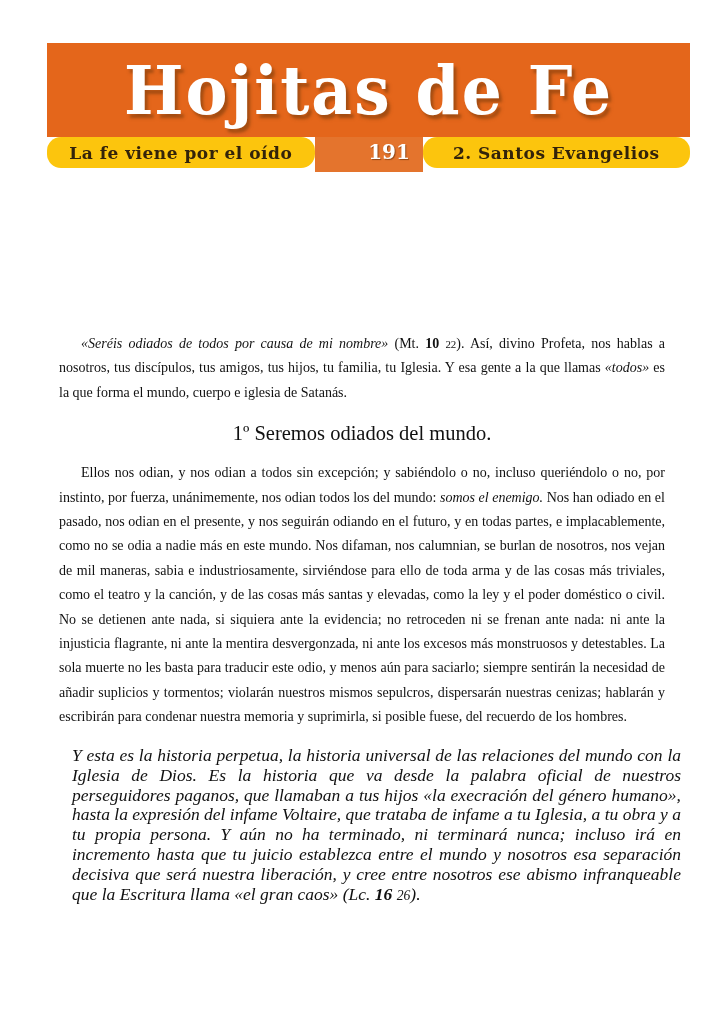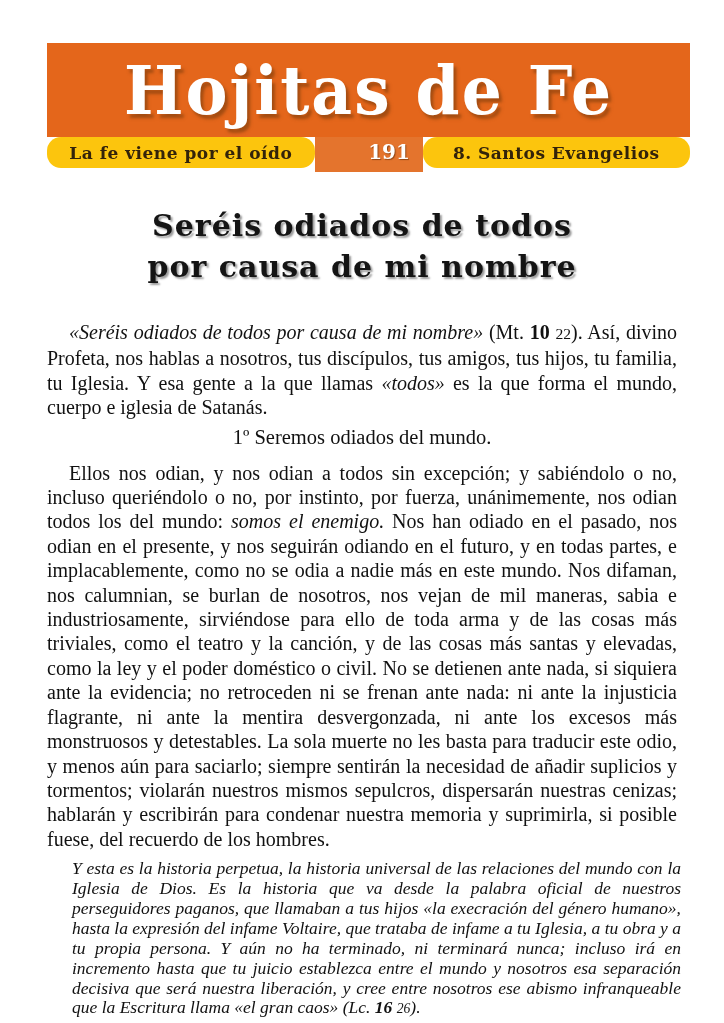--- a/index.html
+++ b/index.html
@@ -71,23 +71,23 @@
     letter-spacing:1px;
     color:#141414;
     text-shadow:2px 2px 2px #9a9a9a;
   }
 
   
   .content{
     position:absolute;left:43px;top:316px;width:638px;
   }
   .par{
-    margin:4px;
+    margin:16px;
     text-align:justify;
-    font-size:20px;
+    font-size:14px;
     line-height:24.4px;
     text-indent:22px;
   }
   .section-heading{
     margin:5px 0 12px 0;
     text-align:center;
     font-weight:400;
     font-size:20.5px;
     line-height:24px;
   }
@@ -111,28 +111,24 @@
 
 <div class="page">
 
   <div class="header">
     <div class="band">
       <div class="masthead">Hojitas de Fe</div>
     </div>
     <div class="strip">
       <div class="strip-cell">La fe viene por el oído</div>
       <div class="strip-center">191</div>
-      <div class="strip-cell">8. Santos Evangelios</div>
+      <div class="strip-cell">2. Santos Evangelios</div>
     </div>
   </div>
 
-  <div class="article-title">
-    <div>Seréis odiados de todos</div>
-    <div>por causa de mi nombre</div>
-  </div>
 
   <div class="content">
     <p class="par"><span class="rt-i">«Seréis odiados de todos por causa de mi nombre»</span><span> (Mt. </span><span class="rt-b">10</span><span> </span><span class="rt-sm">22</span><span>). Así, divino Profeta, nos hablas a nosotros, tus discípulos, tus amigos, tus hijos, tu familia, tu Iglesia. Y esa gente a la que llamas </span><span class="rt-i">«todos»</span><span> es la que forma el mundo, cuerpo e iglesia de Satanás.</span></p>
 
     <div class="section-heading">1º Seremos odiados del mundo.</div>
 
     <p class="par"><span>Ellos nos odian, y nos odian a todos sin excepción; y sabiéndolo o no, incluso queriéndolo o no, por instinto, por fuerza, unánimemente, nos odian todos los del mundo: </span><span class="rt-i">somos el enemigo.</span><span> Nos han odiado en el pasado, nos odian en el presente, y nos seguirán odiando en el futuro, y en todas partes, e implacablemente, como no se odia a nadie más en este mundo. Nos difaman, nos calumnian, se burlan de nosotros, nos vejan de mil maneras, sabia e industriosamente, sirviéndose para ello de toda arma y de las cosas más triviales, como el teatro y la canción, y de las cosas más santas y elevadas, como la ley y el poder doméstico o civil. No se detienen ante nada, si siquiera ante la evidencia; no retroceden ni se frenan ante nada: ni ante la injusticia flagrante, ni ante la mentira desvergonzada, ni ante los excesos más monstruosos y detestables. La sola muerte no les basta para traducir este odio, y menos aún para saciarlo; siempre sentirán la necesidad de añadir suplicios y tormentos; violarán nuestros mismos sepulcros, dispersarán nuestras cenizas; hablarán y escribirán para condenar nuestra memoria y suprimirla, si posible fuese, del recuerdo de los hombres.</span></p>
 
     <div class="quote">
       <p><span>Y esta es la historia perpetua, la historia universal de las relaciones del mundo con la Iglesia de Dios. Es la historia que va desde la palabra oficial de nuestros perseguidores paganos, que llamaban a tus hijos «la execración del género humano», hasta la expresión del infame Voltaire, que trataba de infame a tu Iglesia, a tu obra y a tu propia persona. Y aún no ha terminado, ni terminará nunca; incluso irá en incremento hasta que tu juicio establezca entre el mundo y nosotros esa separación decisiva que será nuestra liberación, y cree entre nosotros ese abismo infranqueable que la Escritura llama «el gran caos» (Lc. </span><span class="rt-b">16</span><span> </span><span class="rt-sm">26</span><span>).</span></p>

